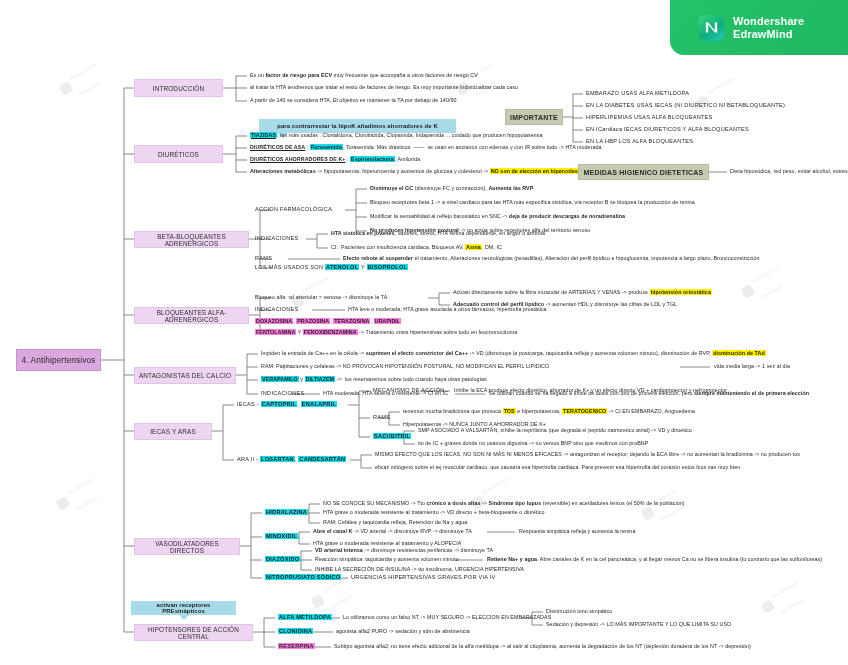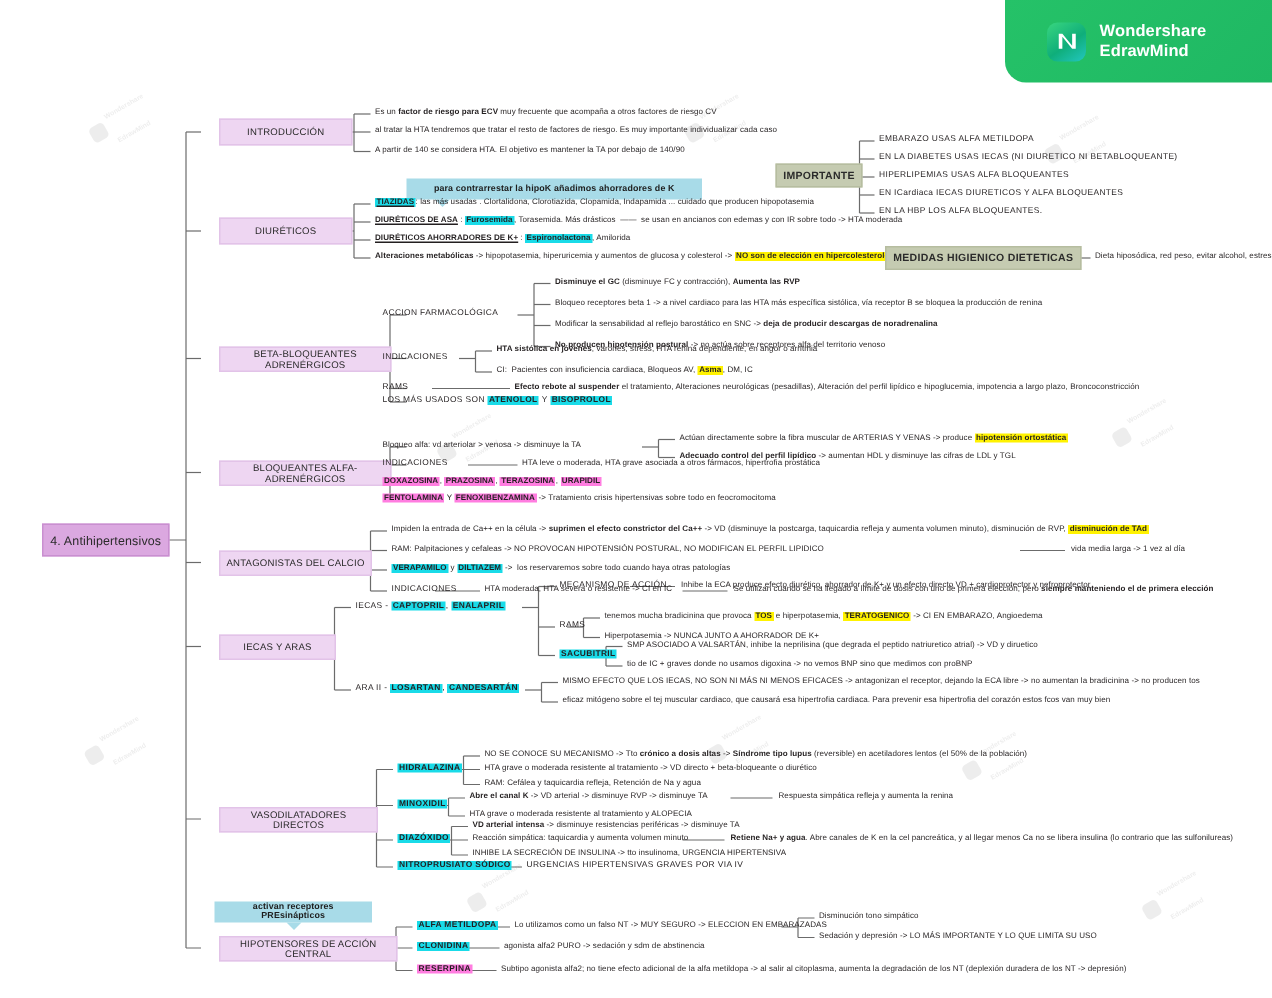--- a/index.html
+++ b/index.html
@@ -30,21 +30,21 @@
   .brand-text{color:#fff;font-size:11px;line-height:12.5px;font-weight:bold;letter-spacing:.1px;}
 
   
   .wm{position:absolute;opacity:.085;transform:rotate(-30deg);transform-origin:center;
       display:flex;align-items:center;gap:3px;pointer-events:none;}
   .wm .wmk{width:11px;height:11px;border-radius:3px;background:#3a3a3a;
            display:flex;align-items:center;justify-content:center;}
   .wm .wmt{font-size:4.6px;line-height:5.2px;color:#3a3a3a;white-space:nowrap;font-weight:bold;}
 
   
-  .node{position:absolute;box-sizing:border-box;margin-left:12px;}
+  .node{position:absolute;box-sizing:border-box;}
 
   .root{
     background:#dba8e0;border:1px solid #c98fd0;
     color:#2b2b2b;font-size:8.3px;font-weight:normal;
     display:flex;align-items:center;justify-content:center;
     letter-spacing:.1px;
   }
   .lvl1{
     background:#eed6f2;border:1px solid #e2c3e8;
     color:#2b2b2b;font-size:6.4px;

